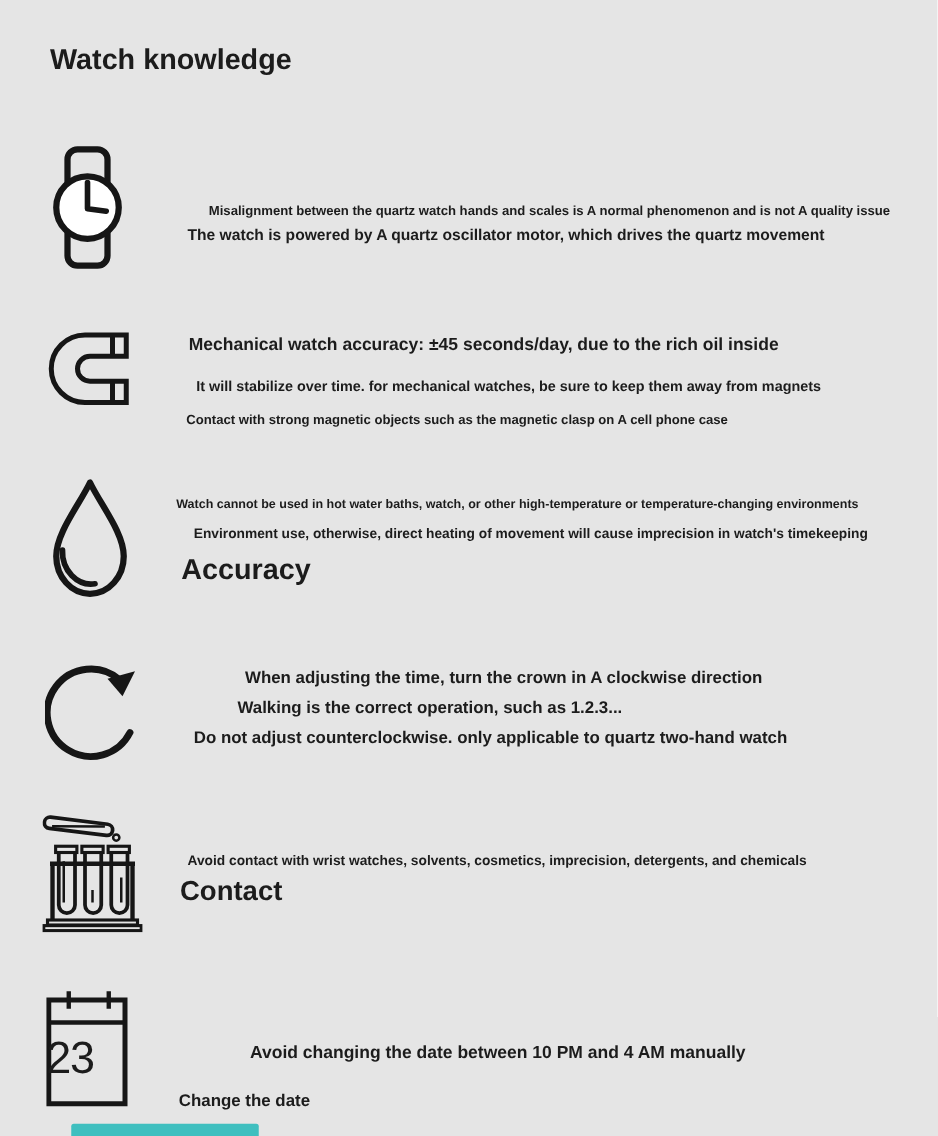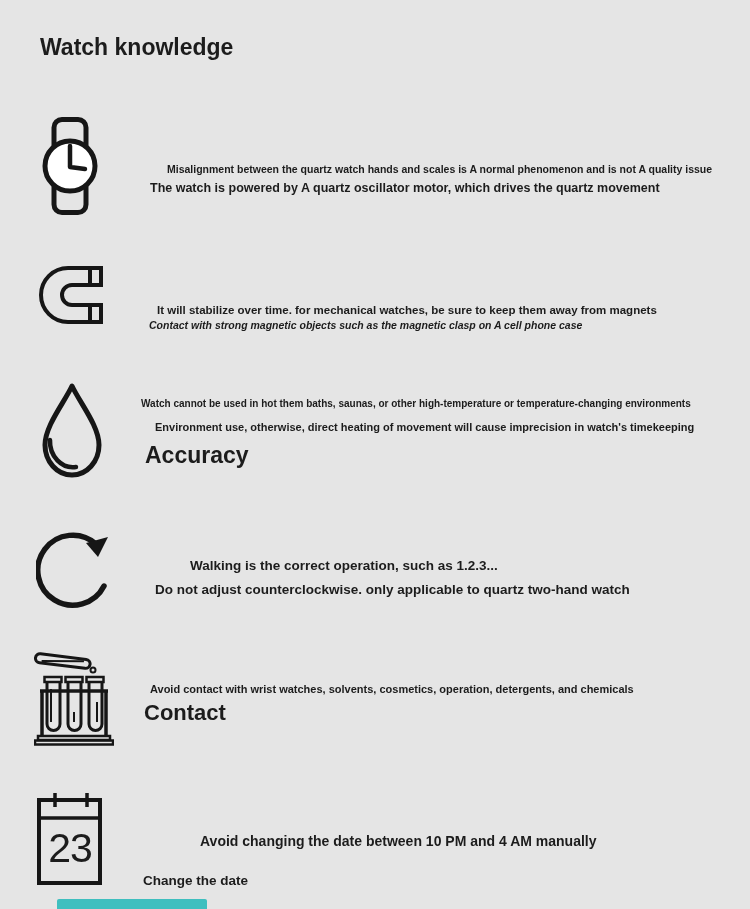--- a/index.html
+++ b/index.html
@@ -4,41 +4,41 @@
 <style>
   html,body{margin:0;padding:0;background:#fff;}
   .page{position:relative;width:750px;height:909px;background:#e5e5e5;
         font-family:"Liberation Sans",sans-serif;color:#1c1c1c;overflow:hidden;}
   .title{position:absolute;left:40px;top:34px;font-size:23px;font-weight:700;margin:0;white-space:nowrap;}
   .ln{position:absolute;white-space:nowrap;font-weight:700;line-height:1.15;text-align:center;}
   .s1a{left:167px;top:163px;font-size:10.5px;}
   .s1b{left:150px;top:181px;font-size:12.5px;}
   .s2a{left:151px;top:267px;font-size:14px;}
   .s2b{left:157px;top:304px;font-size:11.5px;}
-  .s2c{left:149px;top:319px;font-size:10.5px;font-style:italic;}
+  .s2c{left:149px;top:330px;font-size:10.5px;}
   .s3a{left:141px;top:398px;font-size:10px;}
   .s3b{left:155px;top:421px;font-size:11px;}
   .s3c{left:145px;top:442px;font-size:23px;}
   .s4a{left:196px;top:534px;font-size:13.5px;}
   .s4b{left:158px;top:558px;font-size:13.5px;margin-left:32px;}
   .s4c{left:155px;top:582px;font-size:13.5px;}
   .s5a{left:150px;top:683px;font-size:11px;}
   .s5b{left:144px;top:700px;font-size:22px;}
   .s6a{left:200px;top:833px;font-size:14px;}
   .s6b{left:143px;top:857px;font-size:13.5px;margin-top:16px;}
   .icon{position:absolute;}
   .icon svg{display:block;}
   .i1{left:42px;top:116px;}
   .i2{left:37px;top:264px;}
   .i3{left:38px;top:383px;}
   .i4{left:36px;top:527px;}
   .i5{left:34px;top:644px;}
   .i6{left:37px;top:791px;}
-  .day{position:absolute;left:37px;top:825px;width:66px;text-align:center;
-       font-size:41px;font-weight:400;letter-spacing:-1px;color:#1c1c1c;}
+  .day{position:absolute;left:37px;top:825px;width:66px;
+       font-size:36px;font-weight:400;letter-spacing:-1px;color:#1c1c1c;}
   .accent-bar{position:absolute;left:57px;top:899px;width:150px;height:10px;
        background:#3fbfbf;border-radius:2px 2px 0 0;}
 </style>
 </head>
 <body>
 
 <div class="page">
 
   <h1 class="title">Watch knowledge</h1>
 
@@ -51,39 +51,41 @@
   </div>
   <div class="ln s1a">Misalignment between the quartz watch hands and scales is A normal phenomenon and is not A quality issue</div>
   <div class="ln s1b">The watch is powered by A quartz oscillator motor, which drives the quartz movement</div>
 
   <div class="icon i2">
     <svg width="70" height="62" viewBox="0 0 70 62" fill="none">
       <path d="M64,4 H31 A27,27 0 0 0 31,58 H64 V41 H35 A10,10 0 0 1 35,21 H64 Z" stroke="#161616" stroke-width="4" stroke-linejoin="miter"></path>
       <path d="M53,4 V21 M53,41 V58" stroke="#161616" stroke-width="4"></path>
     </svg>
   </div>
+  <div class="ln s2a">Mechanical watch accuracy: ±45 seconds/day, due to the rich oil inside</div>
   <div class="ln s2b">It will stabilize over time. for mechanical watches, be sure to keep them away from magnets</div>
   <div class="ln s2c">Contact with strong magnetic objects such as the magnetic clasp on A cell phone case</div>
 
   <div class="icon i3">
     <svg width="68" height="98" viewBox="0 0 68 98" fill="none">
       <path d="M34,3 C26,20 7,43 7,62 A27,30 0 0 0 61,62 C61,43 42,20 34,3 Z" stroke="#161616" stroke-width="5" stroke-linejoin="round"></path>
       <path d="M12,57 A23,26 0 0 0 38,84" stroke="#161616" stroke-width="4.5" stroke-linecap="round"></path>
     </svg>
   </div>
-  <div class="ln s3a">Watch cannot be used in hot them baths, saunas, or other high-temperature or temperature-changing environments</div>
+  <div class="ln s3a">Watch cannot be used in hot water baths, watch, or other high-temperature or temperature-changing environments</div>
   <div class="ln s3b">Environment use, otherwise, direct heating of movement will cause imprecision in watch's timekeeping</div>
   <div class="ln s3c">Accuracy</div>
 
   <div class="icon i4">
     <svg width="76" height="82" viewBox="0 0 76 82" fill="none">
       <path d="M60,17 A35,35 0 1 0 68,59" stroke="#161616" stroke-width="5.5" stroke-linecap="round"></path>
       <polygon points="72,10 50,16 62,30" fill="#161616"></polygon>
     </svg>
   </div>
+  <div class="ln s4a">When adjusting the time, turn the crown in A clockwise direction</div>
   <div class="ln s4b">Walking is the correct operation, such as 1.2.3...</div>
   <div class="ln s4c">Do not adjust counterclockwise. only applicable to quartz two-hand watch</div>
 
   <div class="icon i5">
     <svg width="80" height="102" viewBox="0 0 80 102" fill="none">
       <g transform="rotate(7 8 14)">
         <path d="M6,10 H52 A4.5,4.5 0 0 1 52,19 H6 A4.5,4.5 0 0 1 6,10 Z" stroke="#161616" stroke-width="3"></path>
         <path d="M8,17 L50,12" stroke="#161616" stroke-width="2"></path>
       </g>
       <circle cx="59" cy="26" r="2.5" stroke="#161616" stroke-width="2"></circle>
@@ -94,21 +96,21 @@
       <path d="M13,38 L13,80 A6.5,6.5 0 0 0 26,80 L26,38" stroke="#161616" stroke-width="3"></path>
       <path d="M34,38 L34,80 A6.5,6.5 0 0 0 47,80 L47,38" stroke="#161616" stroke-width="3"></path>
       <path d="M55,38 L55,80 A6.5,6.5 0 0 0 68,80 L68,38" stroke="#161616" stroke-width="3"></path>
       <path d="M17,45 V78" stroke="#161616" stroke-width="2"></path>
       <path d="M40,68 V78" stroke="#161616" stroke-width="2"></path>
       <path d="M63,58 V78" stroke="#161616" stroke-width="2"></path>
       <rect x="4" y="92" width="72" height="4" stroke="#161616" stroke-width="2.5"></rect>
       <rect x="1" y="96.5" width="78" height="4" stroke="#161616" stroke-width="2.5"></rect>
     </svg>
   </div>
-  <div class="ln s5a">Avoid contact with wrist watches, solvents, cosmetics, operation, detergents, and chemicals</div>
+  <div class="ln s5a">Avoid contact with wrist watches, solvents, cosmetics, imprecision, detergents, and chemicals</div>
   <div class="ln s5b">Contact</div>
 
   <div class="icon i6">
     <svg width="66" height="95" viewBox="0 0 66 95" fill="none">
       <rect x="2" y="9" width="61" height="83" stroke="#161616" stroke-width="4"></rect>
       <path d="M2,27 H63" stroke="#161616" stroke-width="3.5"></path>
       <path d="M18,2 V16 M50,2 V16" stroke="#161616" stroke-width="3.5"></path>
     </svg>
   </div>
   <div class="day">23</div>

